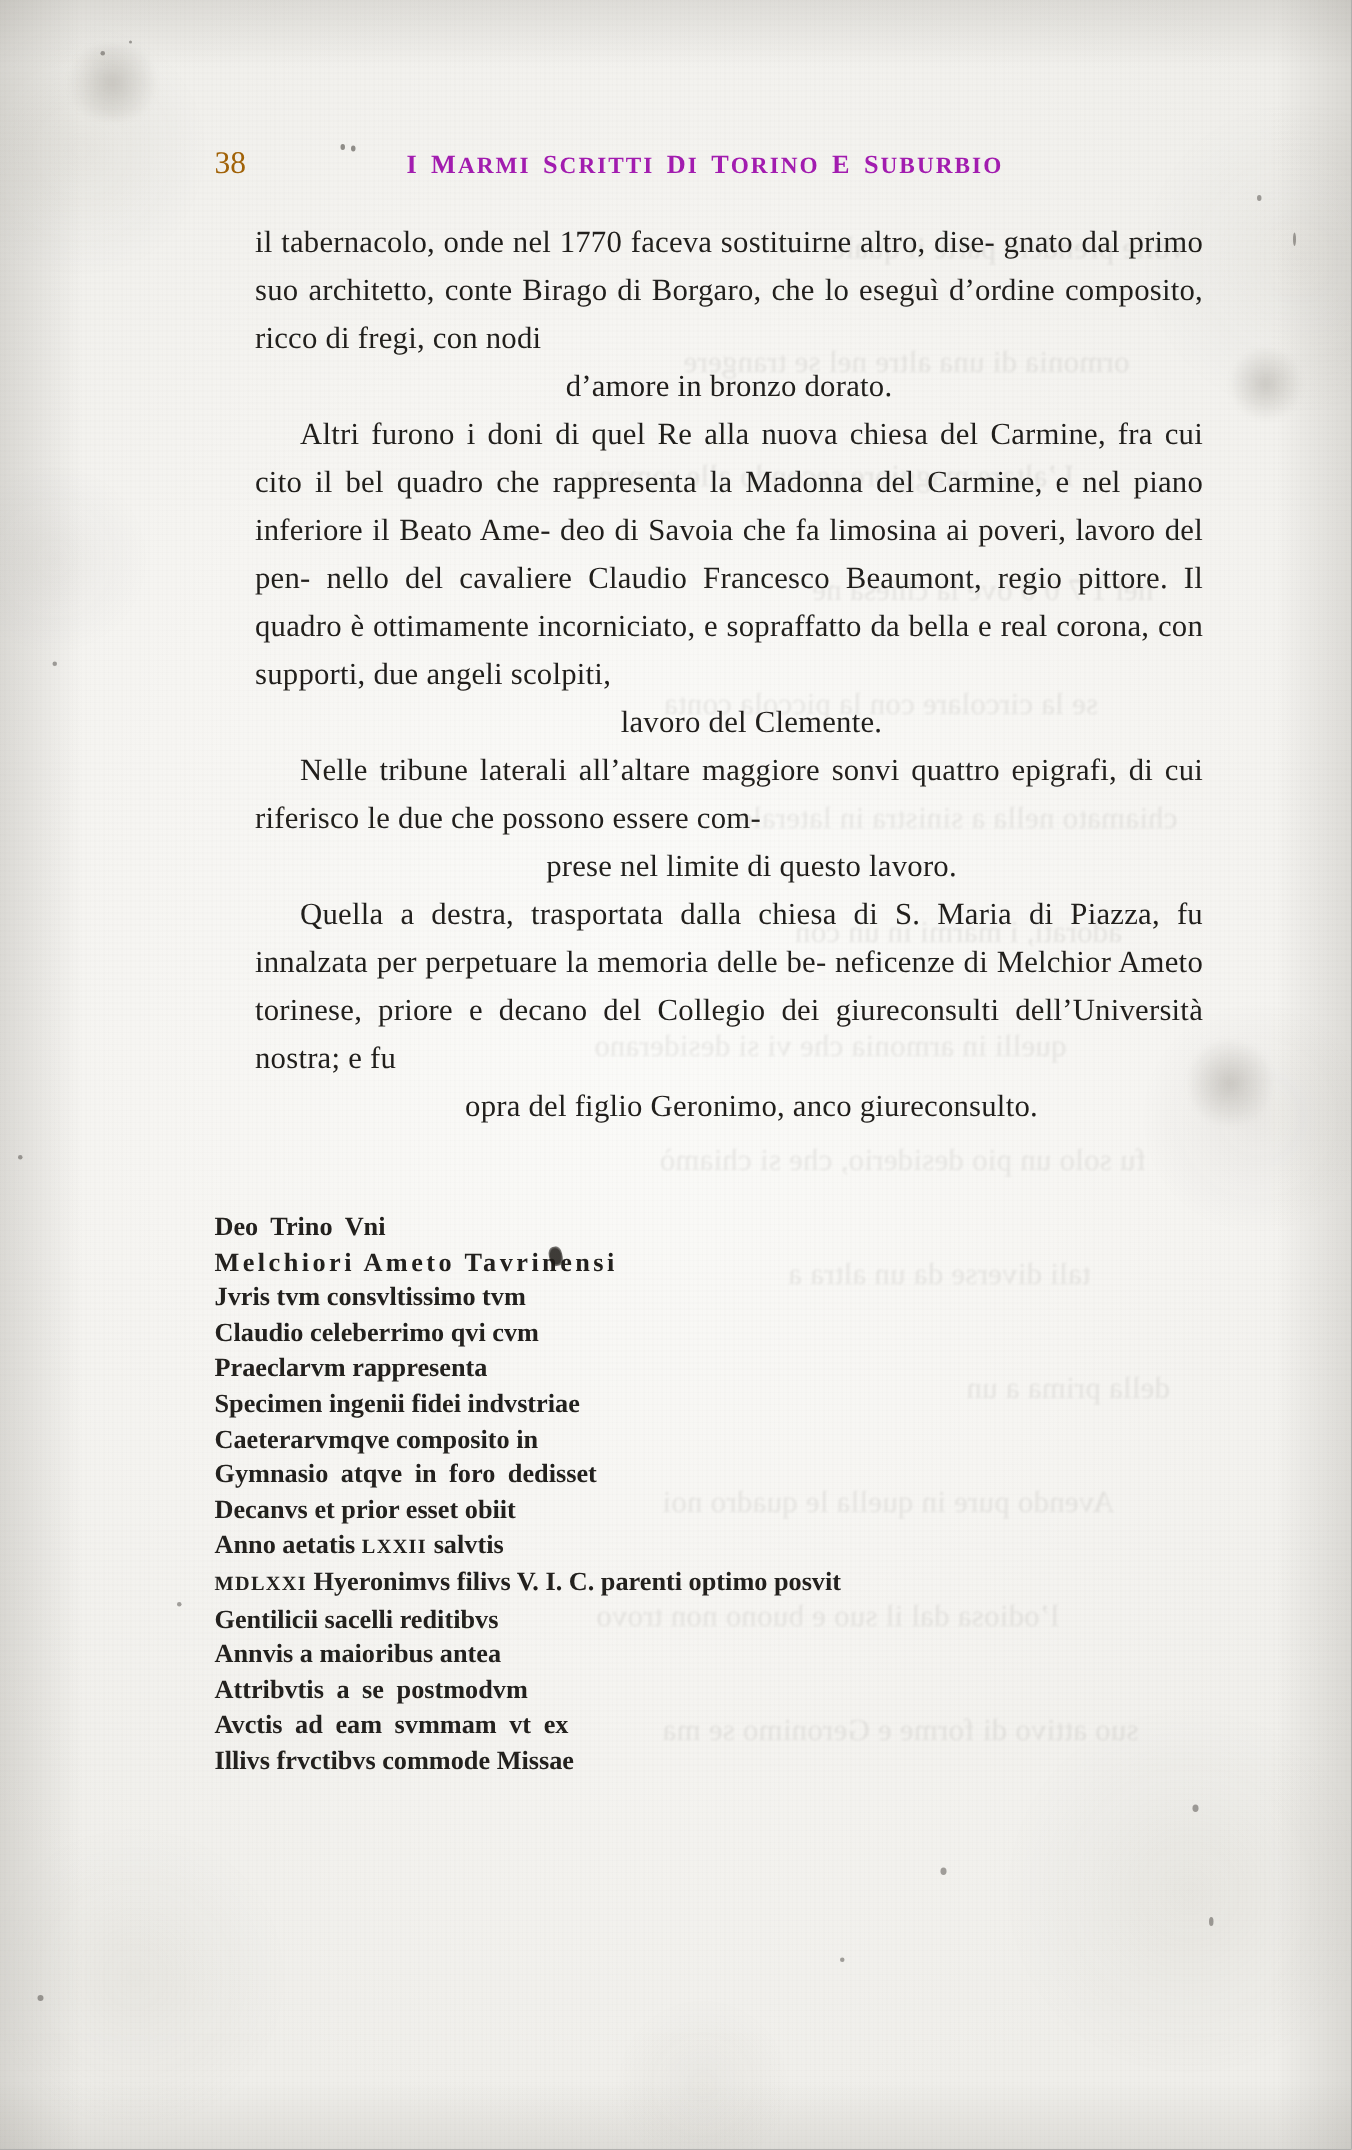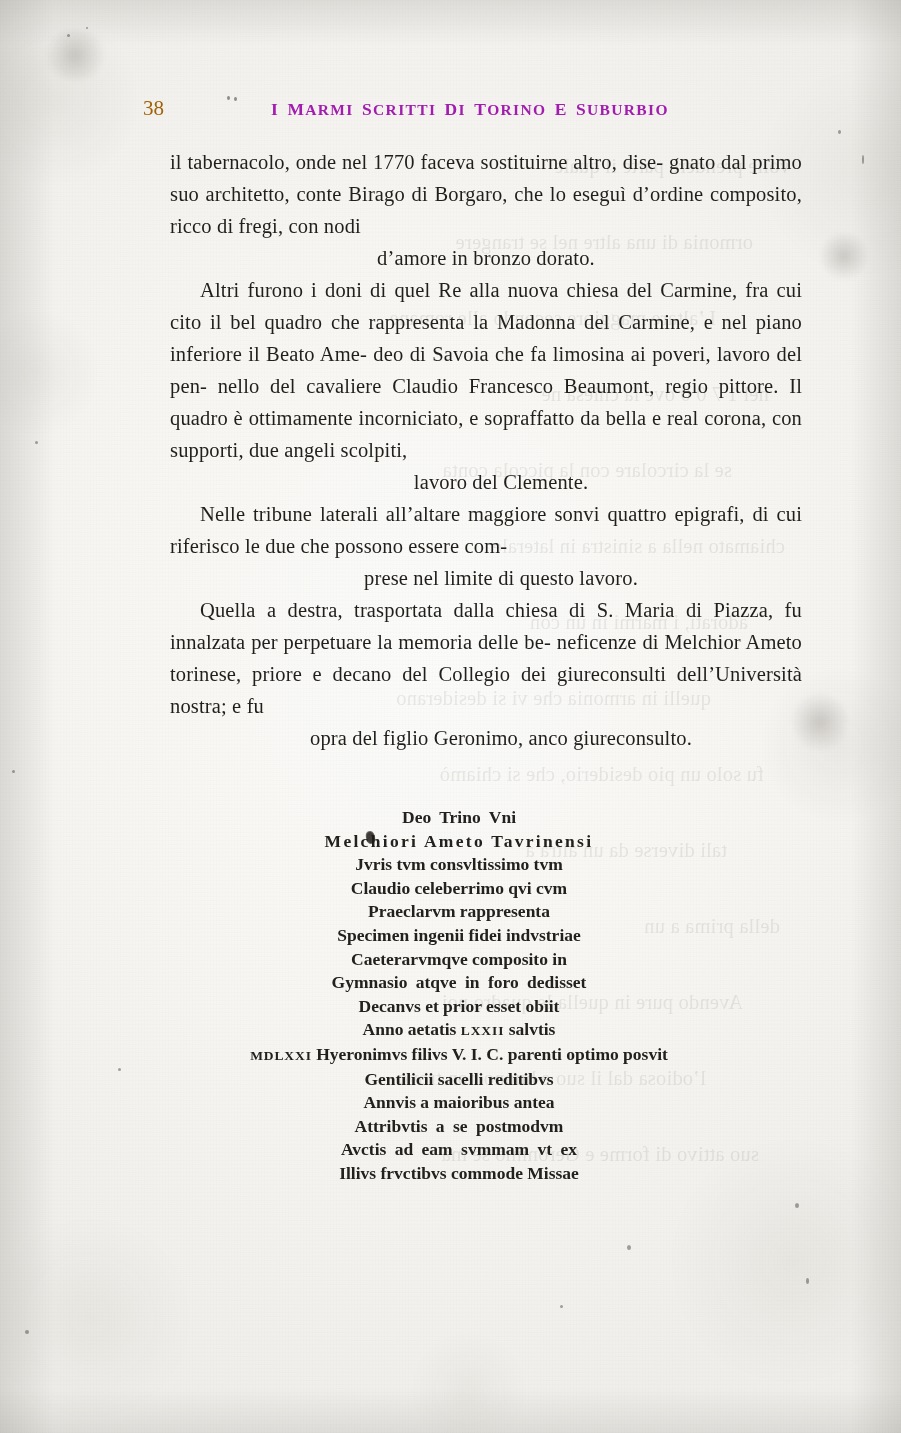--- a/index.html
+++ b/index.html
@@ -136,21 +136,20 @@
   }
   p.para.first { text-indent: 0; }
   p.para .lastline { display: block; text-align: center; }
 
   
   .inscription {
     position: absolute;
     left: 0;
     top: 806px;
     width: 632px;
-    text-align: center;
     font-size: 17.5px;
     line-height: 23.6px;
     font-weight: 700;
     color: #23211e;
   }
   .inscription .ln {
     display: block;
     white-space: nowrap;
   }
   .inscription .spaced { letter-spacing: 2.3px; }

